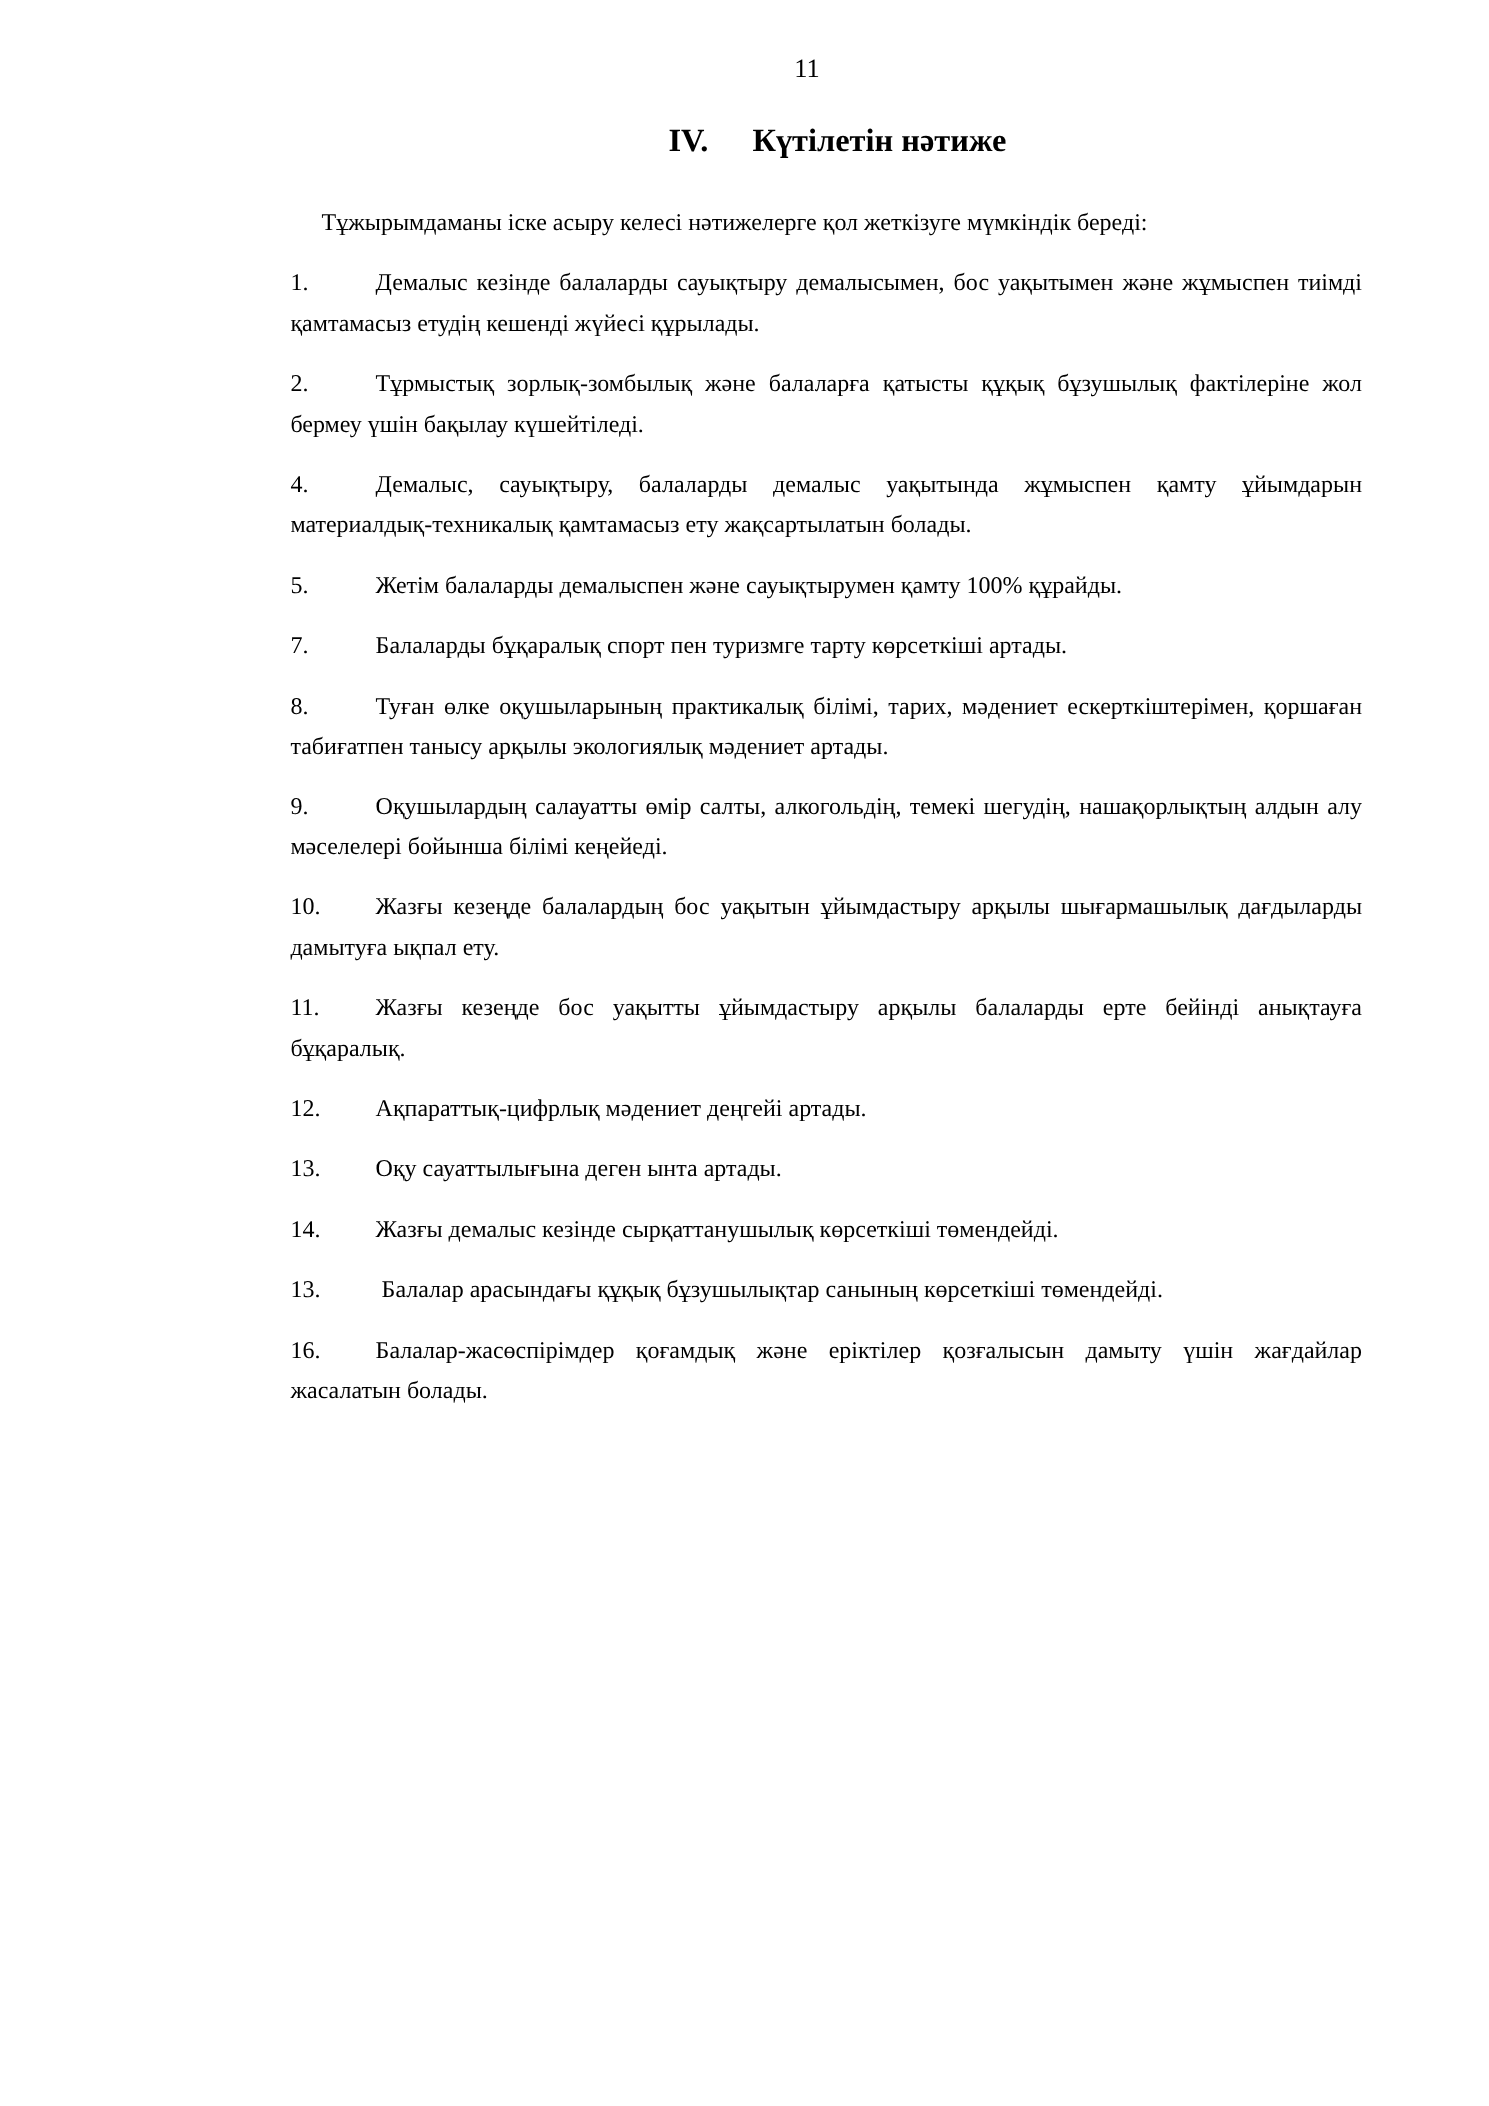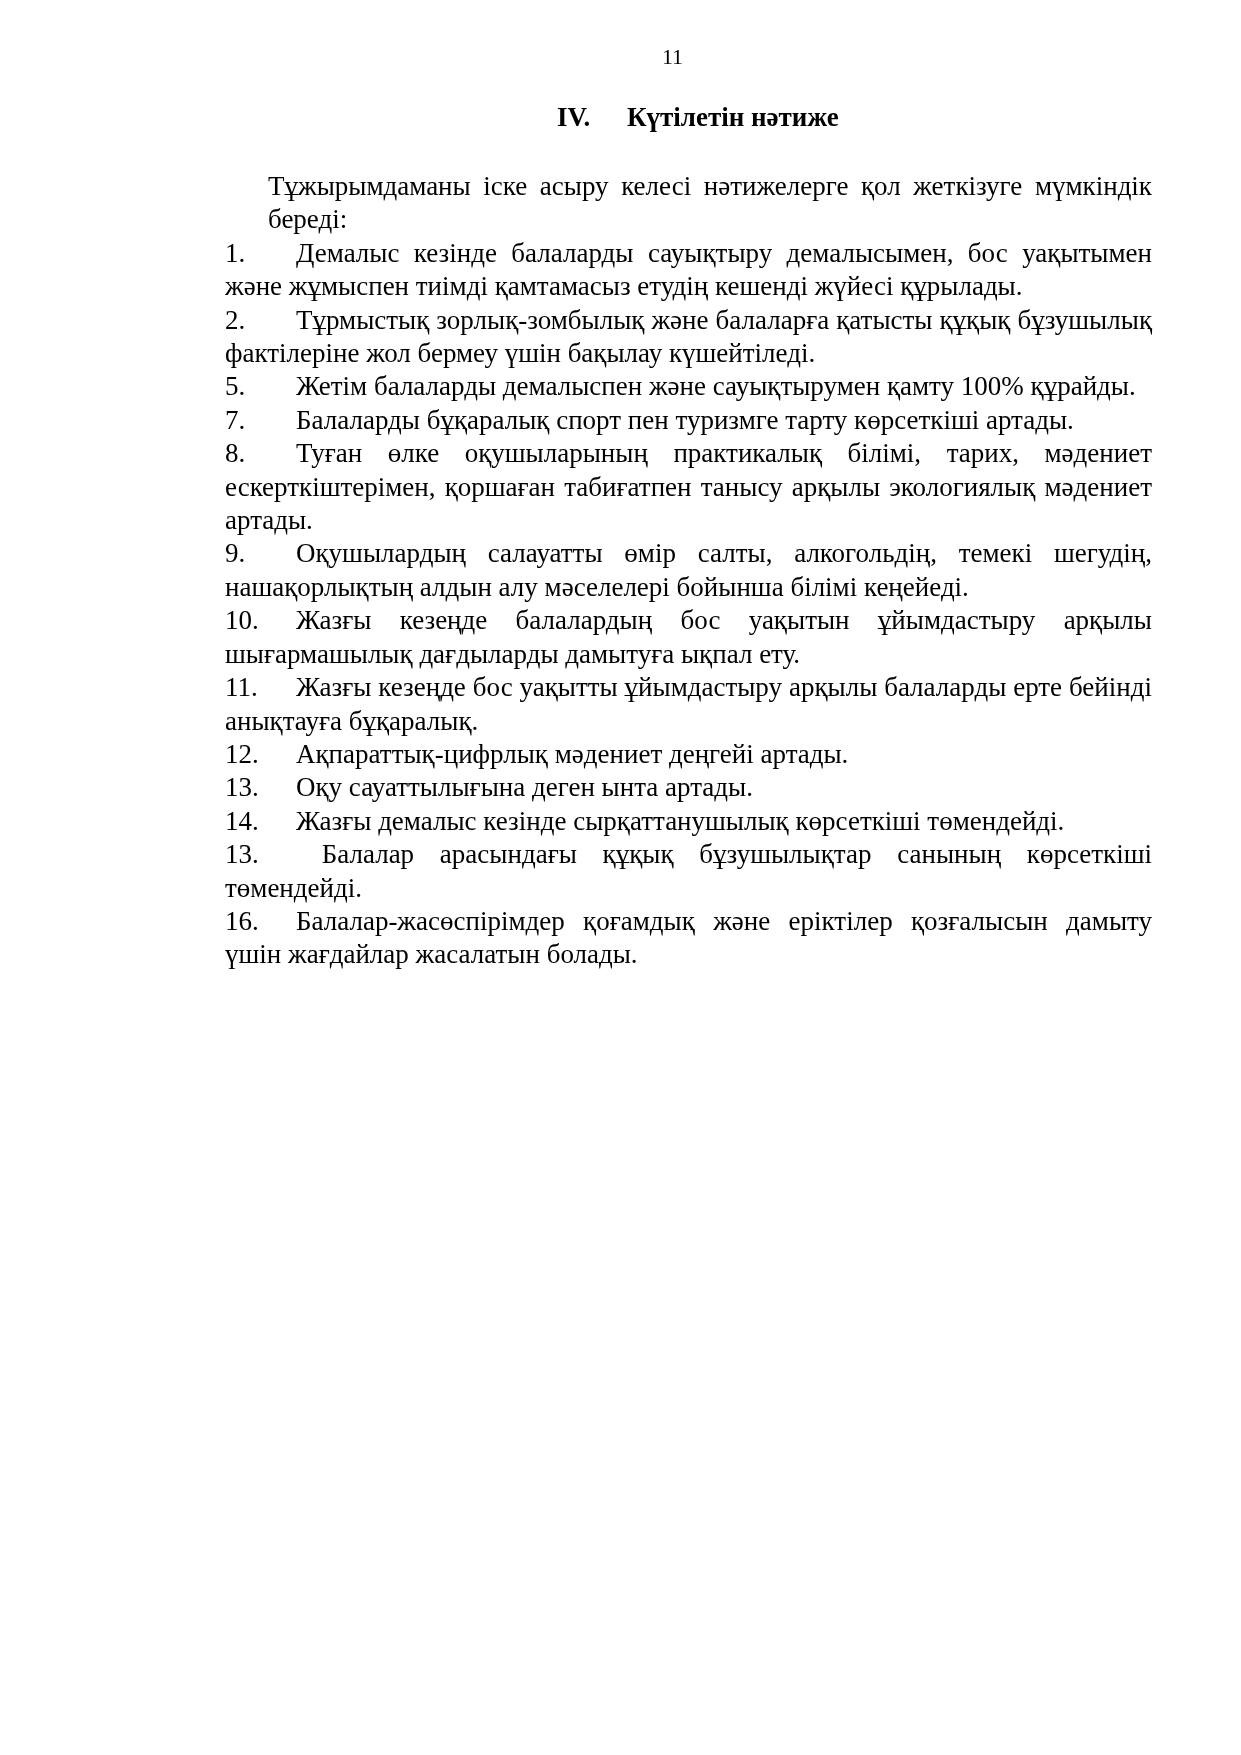--- a/index.html
+++ b/index.html
@@ -36,30 +36,30 @@
   }
   .heading .roman {
     display: inline-block;
     width: 70px;
   }
   .content {
     position: absolute;
     top: 170px;
     left: 225px;
     width: 927px;
-    font-size: 27px;
+    font-size: 20px;
     line-height: 33.4px;
     text-align: justify;
   }
   .intro {
     margin: 0 0 0 43px;
     text-align: justify;
   }
   .item {
-    margin: 0;
+    margin: 17px;
     text-align: justify;
   }
   .item .num {
     display: inline-block;
     width: 71px;
   }
   .item .txt {
   }
 </style>
 </head>
@@ -69,20 +69,21 @@
 
 <h2 class="heading" style="margin:0;">
   <span class="roman">IV.</span><span>Күтілетін нәтиже</span>
 </h2>
 
 <div class="content">
   <p class="intro">Тұжырымдаманы іске асыру келесі нәтижелерге қол жеткізуге мүмкіндік береді:</p>
   <div id="items-list">
       <p class="item"><span class="num">1.</span><span class="txt">Демалыс кезінде балаларды сауықтыру демалысымен, бос уақытымен және жұмыспен тиімді қамтамасыз етудің кешенді жүйесі құрылады.</span></p>
       <p class="item"><span class="num">2.</span><span class="txt">Тұрмыстық зорлық-зомбылық және балаларға қатысты құқық бұзушылық фактілеріне жол бермеу үшін бақылау күшейтіледі.</span></p>
+      <p class="item"><span class="num">4.</span><span class="txt">Демалыс, сауықтыру, балаларды демалыс уақытында жұмыспен қамту ұйымдарын материалдық-техникалық қамтамасыз ету жақсартылатын болады.</span></p>
       <p class="item"><span class="num">5.</span><span class="txt">Жетім балаларды демалыспен және сауықтырумен қамту 100% құрайды.</span></p>
       <p class="item"><span class="num">7.</span><span class="txt">Балаларды бұқаралық спорт пен туризмге тарту көрсеткіші артады.</span></p>
       <p class="item"><span class="num">8.</span><span class="txt">Туған өлке оқушыларының практикалық білімі, тарих, мәдениет ескерткіштерімен, қоршаған табиғатпен танысу арқылы экологиялық мәдениет артады.</span></p>
       <p class="item"><span class="num">9.</span><span class="txt">Оқушылардың салауатты өмір салты, алкогольдің, темекі шегудің, нашақорлықтың алдын алу мәселелері бойынша білімі кеңейеді.</span></p>
       <p class="item"><span class="num">10.</span><span class="txt">Жазғы кезеңде балалардың бос уақытын ұйымдастыру арқылы шығармашылық дағдыларды дамытуға ықпал ету.</span></p>
       <p class="item"><span class="num">11.</span><span class="txt">Жазғы кезеңде бос уақытты ұйымдастыру арқылы балаларды ерте бейінді анықтауға бұқаралық.</span></p>
       <p class="item"><span class="num">12.</span><span class="txt">Ақпараттық-цифрлық мәдениет деңгейі артады.</span></p>
       <p class="item"><span class="num">13.</span><span class="txt">Оқу сауаттылығына деген ынта артады.</span></p>
       <p class="item"><span class="num">14.</span><span class="txt">Жазғы демалыс кезінде сырқаттанушылық көрсеткіші төмендейді.</span></p>
       <p class="item"><span class="num">13.</span><span class="txt"> Балалар арасындағы құқық бұзушылықтар санының көрсеткіші төмендейді.</span></p>

